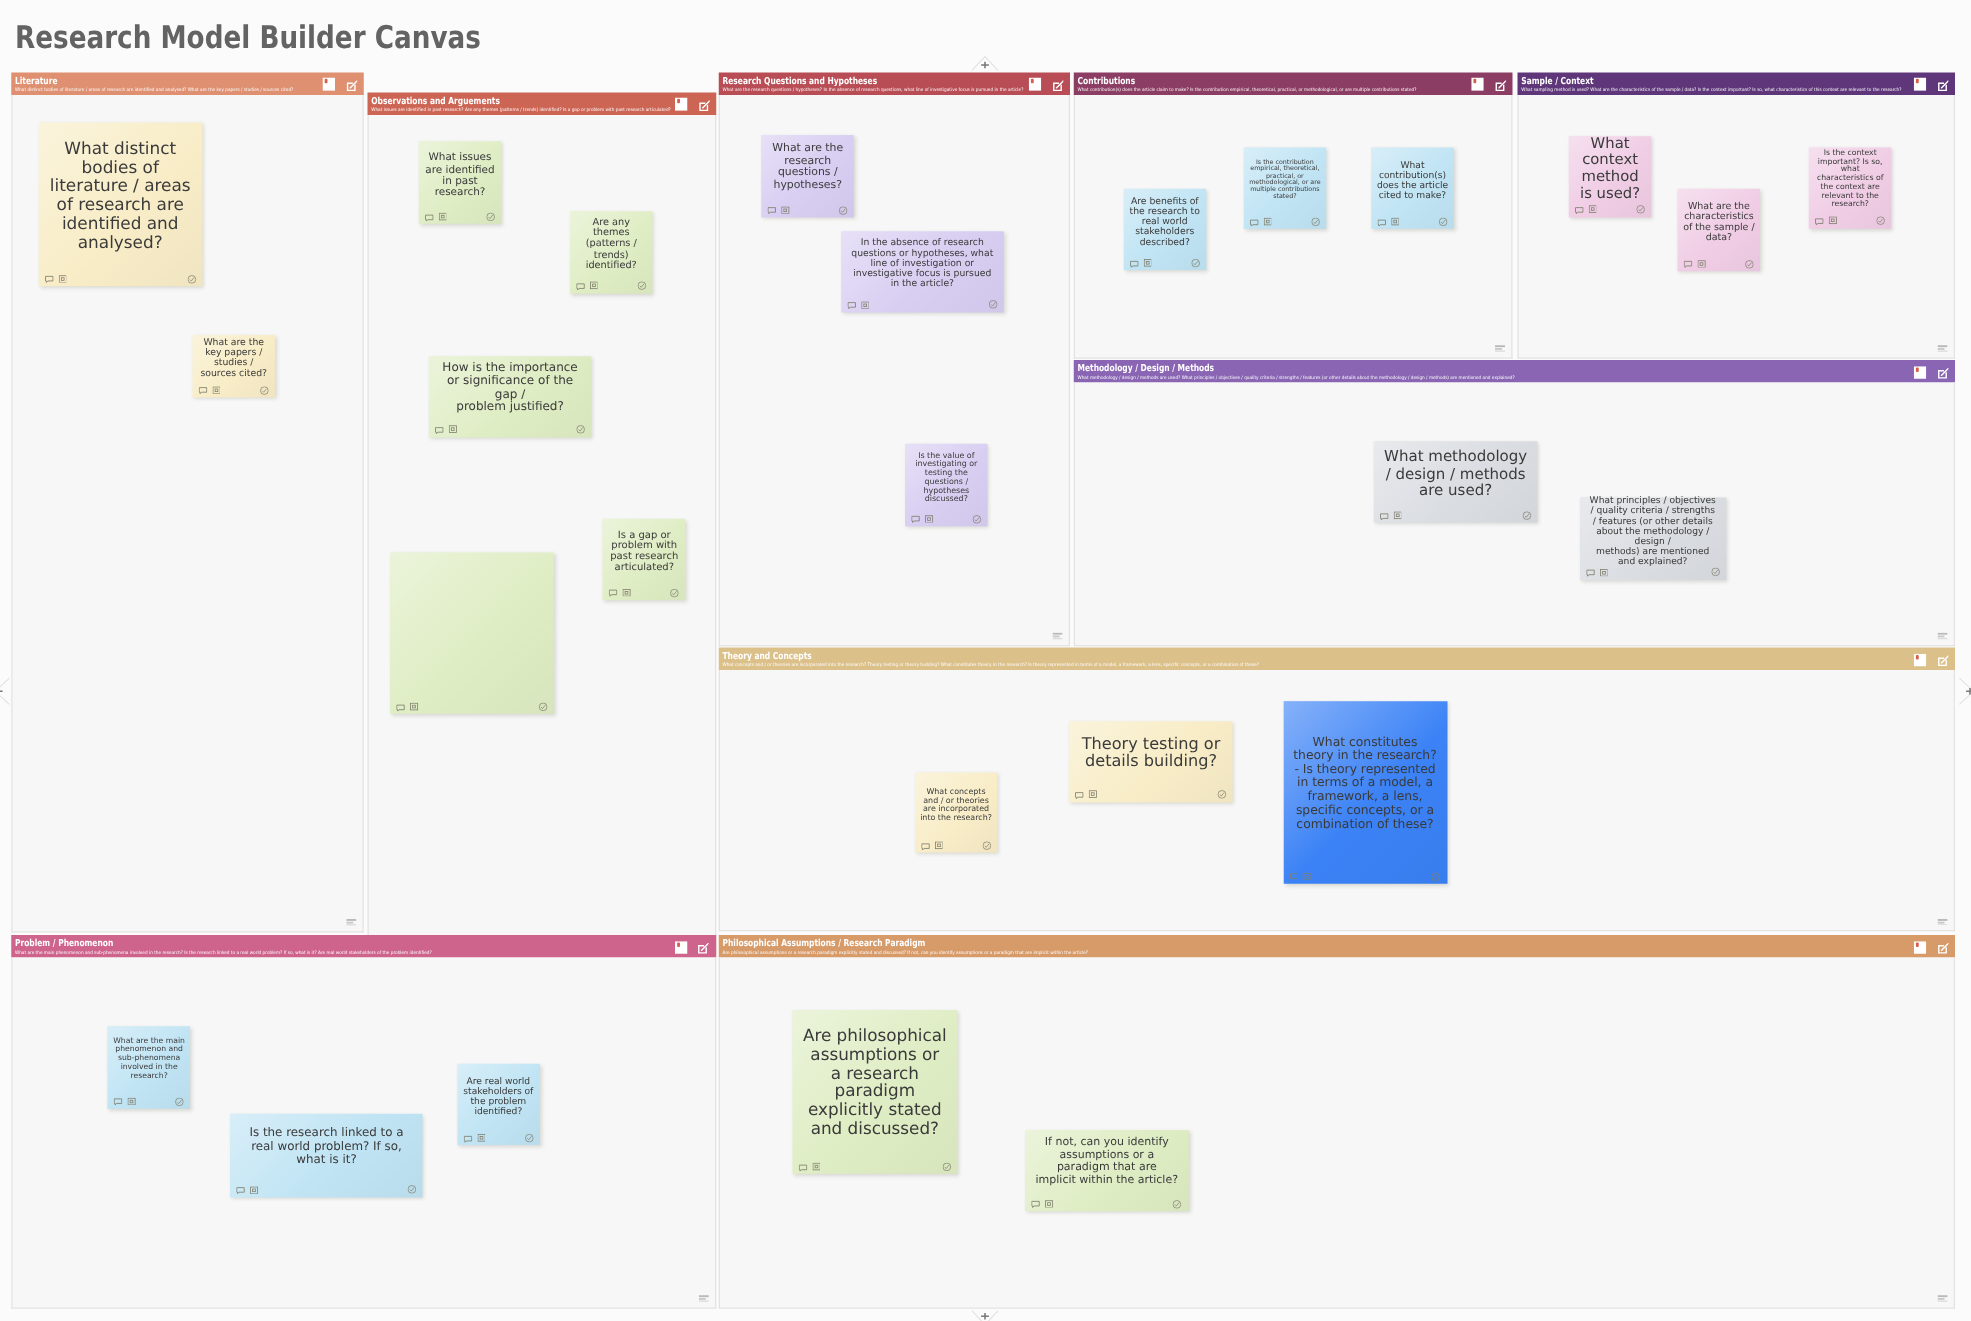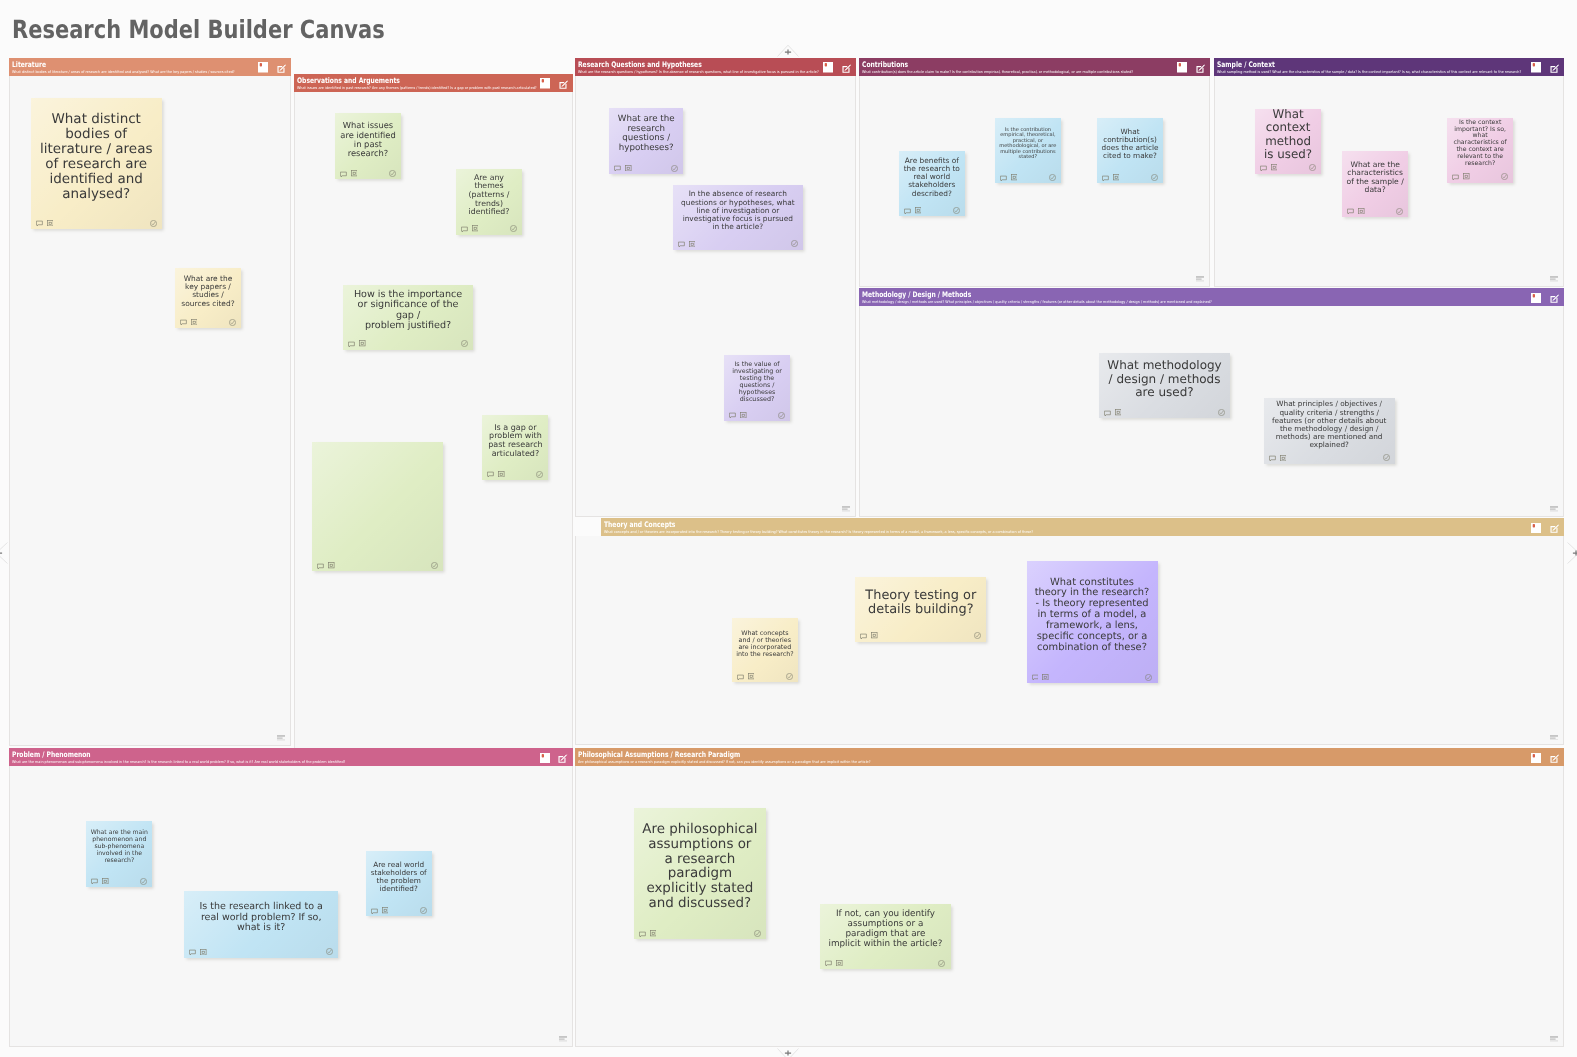--- a/index.html
+++ b/index.html
@@ -94,21 +94,21 @@
                   <rect x="0.6" y="0.9" width="8.8" height="8.2" fill="none" stroke="#807f6f" stroke-width="1.0"></rect>
                   <rect x="3.2" y="3.4" width="3.4" height="3.2" fill="none" stroke="#807f6f" stroke-width="1.0"></rect>
                 </svg></span>
             </span>
         <span class="nf-r"><svg width="7" height="7" viewBox="0 0 12 12">
                 <circle cx="6" cy="6" r="5.3" fill="none" stroke="#807f6f" stroke-width="1.0"></circle>
                 <path d="M3.2 6.2 L5.2 8.3 L8.9 3.5" fill="none" stroke="#807f6f" stroke-width="1.0"></path>
               </svg></span>
       </div>
     </div>
-    <div class="note" style="left:165px;top:192.1px;width:66px;height:60px;background:#f8edc7;">
+    <div class="note" style="left:144px;top:192.1px;width:66px;height:50px;background:#f8edc7;">
       <div class="note-text">
             <span class="autofit" style="font-size: 7.45px; line-height: 8.23px;">What are the key papers / studies / sources cited?</span>
           </div>
       <div class="note-foot">
         <span class="nf-l">
               <span style="left:0;top:0.7px"><svg width="6.8" height="6.8" viewBox="0 0 10 10">
                   <path d="M0.6 1.6 H9.4 V7.0 H3.2 L1.6 8.8 V7.0 H0.6 Z" fill="none" stroke="#807f6f" stroke-width="1.0" stroke-linejoin="round"></path>
                 </svg></span>
               <span style="left:10.8px;top:0.2px"><svg width="6.5" height="6.5" viewBox="0 0 10 10">
                   <rect x="0.6" y="0.9" width="8.8" height="8.2" fill="none" stroke="#807f6f" stroke-width="1.0"></rect>
@@ -528,21 +528,21 @@
                   <rect x="0.6" y="0.9" width="8.8" height="8.2" fill="none" stroke="#807f6f" stroke-width="1.0"></rect>
                   <rect x="3.2" y="3.4" width="3.4" height="3.2" fill="none" stroke="#807f6f" stroke-width="1.0"></rect>
                 </svg></span>
             </span>
         <span class="nf-r"><svg width="7" height="7" viewBox="0 0 12 12">
                 <circle cx="6" cy="6" r="5.3" fill="none" stroke="#807f6f" stroke-width="1.0"></circle>
                 <path d="M3.2 6.2 L5.2 8.3 L8.9 3.5" fill="none" stroke="#807f6f" stroke-width="1.0"></path>
               </svg></span>
       </div>
     </div>
-    <div class="note" style="left:403.7px;top:92px;width:131px;height:65.5px;background:#dadde2;">
+    <div class="note" style="left:403.7px;top:92px;width:117px;height:65.5px;background:#dadde2;">
       <div class="note-text">
             <span class="autofit" style="font-size: 7.3px; line-height: 8.07px;">What principles / objectives / quality criteria / strengths / features (or other details about the methodology / design /
 methods) are mentioned and explained?</span>
           </div>
       <div class="note-foot">
         <span class="nf-l">
               <span style="left:0;top:0.7px"><svg width="6.8" height="6.8" viewBox="0 0 10 10">
                   <path d="M0.6 1.6 H9.4 V7.0 H3.2 L1.6 8.8 V7.0 H0.6 Z" fill="none" stroke="#807f6f" stroke-width="1.0" stroke-linejoin="round"></path>
                 </svg></span>
               <span style="left:10.8px;top:0.2px"><svg width="6.5" height="6.5" viewBox="0 0 10 10">
@@ -557,21 +557,21 @@
       </div>
     </div>
   </div>
   <span class="resize-handle"><svg width="8.2" height="5.6" viewBox="0 0 8.2 5.6">
           <rect x="0" y="0.2" width="8.2" height="1.5" fill="#b9b9b9"></rect>
           <rect x="0" y="2.4" width="5.6" height="1.5" fill="#c9c9c9"></rect>
           <rect x="0" y="4.4" width="8.2" height="1.0" fill="#dadada"></rect>
         </svg></span>
 </div>
 <div class="panel" style="left:575px;top:518px;width:989px;height:227px;">
-  <div class="panel-head" style="background:#dcc089;margin-left:26px;">
+  <div class="panel-head" style="background:#dcc089;">
     <div class="panel-title">Theory and Concepts</div>
     <div class="panel-sub">What concepts and / or theories are incorporated into the research? Theory testing or theory building? What constitutes theory in the research?  Is theory represented in terms of a model, a framework, a lens, specific concepts, or a combination of these?</div>
     <div class="head-icons" style="width:27.7px;height:10.5px;">
       <span class="hi" style="left:0;top:4.6px"><svg width="10" height="10.5" viewBox="0 0 10 10.5">
               <rect x="0" y="0" width="10" height="10.5" fill="#fff"></rect>
               <rect x="1.7" y="1.0" width="2.3" height="3.6" rx="0.8" fill="#d8604a"></rect>
             </svg></span>
       <span class="hi" style="left:18.8px;top:6.3px"><svg width="9.4" height="9.4" viewBox="0 0 12 12">
               <path d="M1.3 3.4 H6.0 M1.3 3.4 V10.6 H8.9 V5.6" fill="none" stroke="#fff" stroke-width="1.45" stroke-linecap="square"></path>
               <path d="M3.9 8.0 L9.4 2.5 L10.9 1.0 L9.6 2.7 L4.1 8.2 Z" fill="#fff" stroke="#fff" stroke-width="1.15" stroke-linejoin="round"></path>
@@ -612,21 +612,21 @@
                   <rect x="0.6" y="0.9" width="8.8" height="8.2" fill="none" stroke="#807f6f" stroke-width="1.0"></rect>
                   <rect x="3.2" y="3.4" width="3.4" height="3.2" fill="none" stroke="#807f6f" stroke-width="1.0"></rect>
                 </svg></span>
             </span>
         <span class="nf-r"><svg width="7" height="7" viewBox="0 0 12 12">
                 <circle cx="6" cy="6" r="5.3" fill="none" stroke="#807f6f" stroke-width="1.0"></circle>
                 <path d="M3.2 6.2 L5.2 8.3 L8.9 3.5" fill="none" stroke="#807f6f" stroke-width="1.0"></path>
               </svg></span>
       </div>
     </div>
-    <div class="note" style="left:450.5px;top:24.9px;width:131px;height:122px;background:#c4b5fd;">
+    <div class="note" style="left:450.5px;top:24.9px;width:131px;height:146px;background:#3b82f6;">
       <div class="note-text">
             <span class="autofit" style="font-size: 9.9px; line-height: 10.94px;">What constitutes theory in the research? - Is theory represented in terms of a model, a framework, a lens, specific concepts, or a combination of these?</span>
           </div>
       <div class="note-foot">
         <span class="nf-l">
               <span style="left:0;top:0.7px"><svg width="6.8" height="6.8" viewBox="0 0 10 10">
                   <path d="M0.6 1.6 H9.4 V7.0 H3.2 L1.6 8.8 V7.0 H0.6 Z" fill="none" stroke="#807f6f" stroke-width="1.0" stroke-linejoin="round"></path>
                 </svg></span>
               <span style="left:10.8px;top:0.2px"><svg width="6.5" height="6.5" viewBox="0 0 10 10">
                   <rect x="0.6" y="0.9" width="8.8" height="8.2" fill="none" stroke="#807f6f" stroke-width="1.0"></rect>

